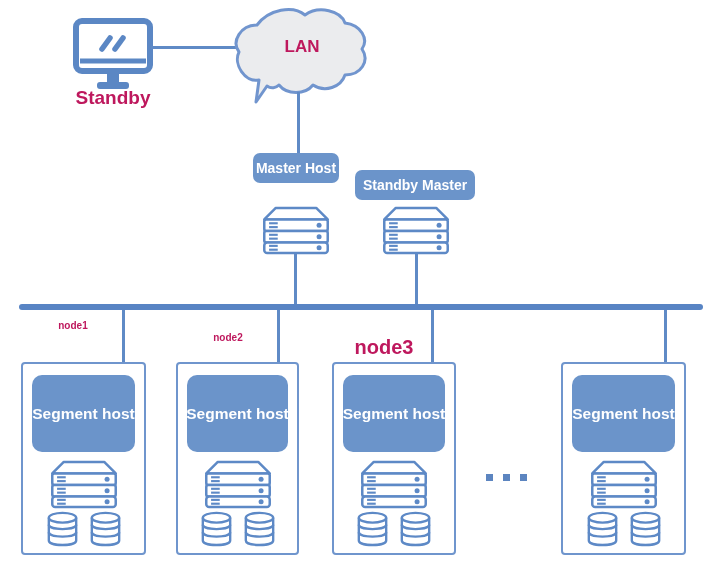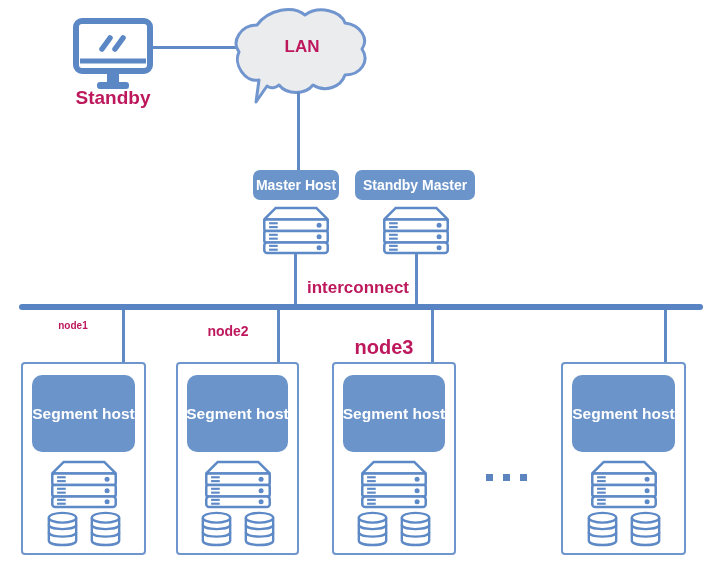--- a/index.html
+++ b/index.html
@@ -80,43 +80,42 @@
 
   <div class="hline" style="left:151px;top:46px;width:88px;height:3px"></div>
 
   <svg style="position:absolute;left:228px;top:6px" width="144" height="98">
       <use href="#sym-cloud"></use>
     </svg>
   <div class="lbl" style="left:270px;top:38px;width:64px;font-size:17px">LAN</div>
 
   <div class="vline" style="left:297px;top:92px;width:3px;height:79px"></div>
 
-  <div class="badge" style="left:253px;top:170px;width:86px;height:30px;font-size:14px">Master Host</div>
+  <div class="badge" style="left:253px;top:153px;width:86px;height:30px;font-size:14px">Master Host</div>
   <div class="badge" style="left:355px;top:170px;width:120px;height:30px;font-size:14px">Standby Master</div>
 
   <svg style="position:absolute;left:259px;top:205px" width="74" height="50">
       <use href="#sym-server"></use>
     </svg>
   <svg style="position:absolute;left:379px;top:205px" width="74" height="50">
       <use href="#sym-server"></use>
     </svg>
 
   <div class="vline" style="left:294px;top:254px;width:3px;height:51px"></div>
   <div class="vline" style="left:415px;top:254px;width:3px;height:51px"></div>
 
-  <div class="lbl" style="left:288px;top:279px;width:140px;font-size:17px">interconnect</div>
   <div class="bus"></div>
 
   <div class="vline" style="left:122px;top:310px;width:3px;height:53px"></div>
   <div class="vline" style="left:277px;top:310px;width:3px;height:53px"></div>
   <div class="vline" style="left:431px;top:310px;width:3px;height:53px"></div>
   <div class="vline" style="left:664px;top:310px;width:3px;height:53px"></div>
 
   <div class="lbl" style="left:23px;top:320px;width:100px;font-size:10px">node1</div>
-  <div class="lbl" style="left:178px;top:324px;width:100px;font-size:14px">node2</div>
+  <div class="lbl" style="left:178px;top:332px;width:100px;font-size:10px">node2</div>
   <div class="lbl" style="left:334px;top:336px;width:100px;font-size:20px">node3</div>
 
   <div class="node" style="left:21px;width:125px">
     <div class="seg">Segment host</div>
     <svg class="srv" width="74" height="50">
         <use href="#sym-server"></use>
       </svg>
     <div class="dbs">
       <svg width="34" height="38">
           <use href="#sym-db"></use>

